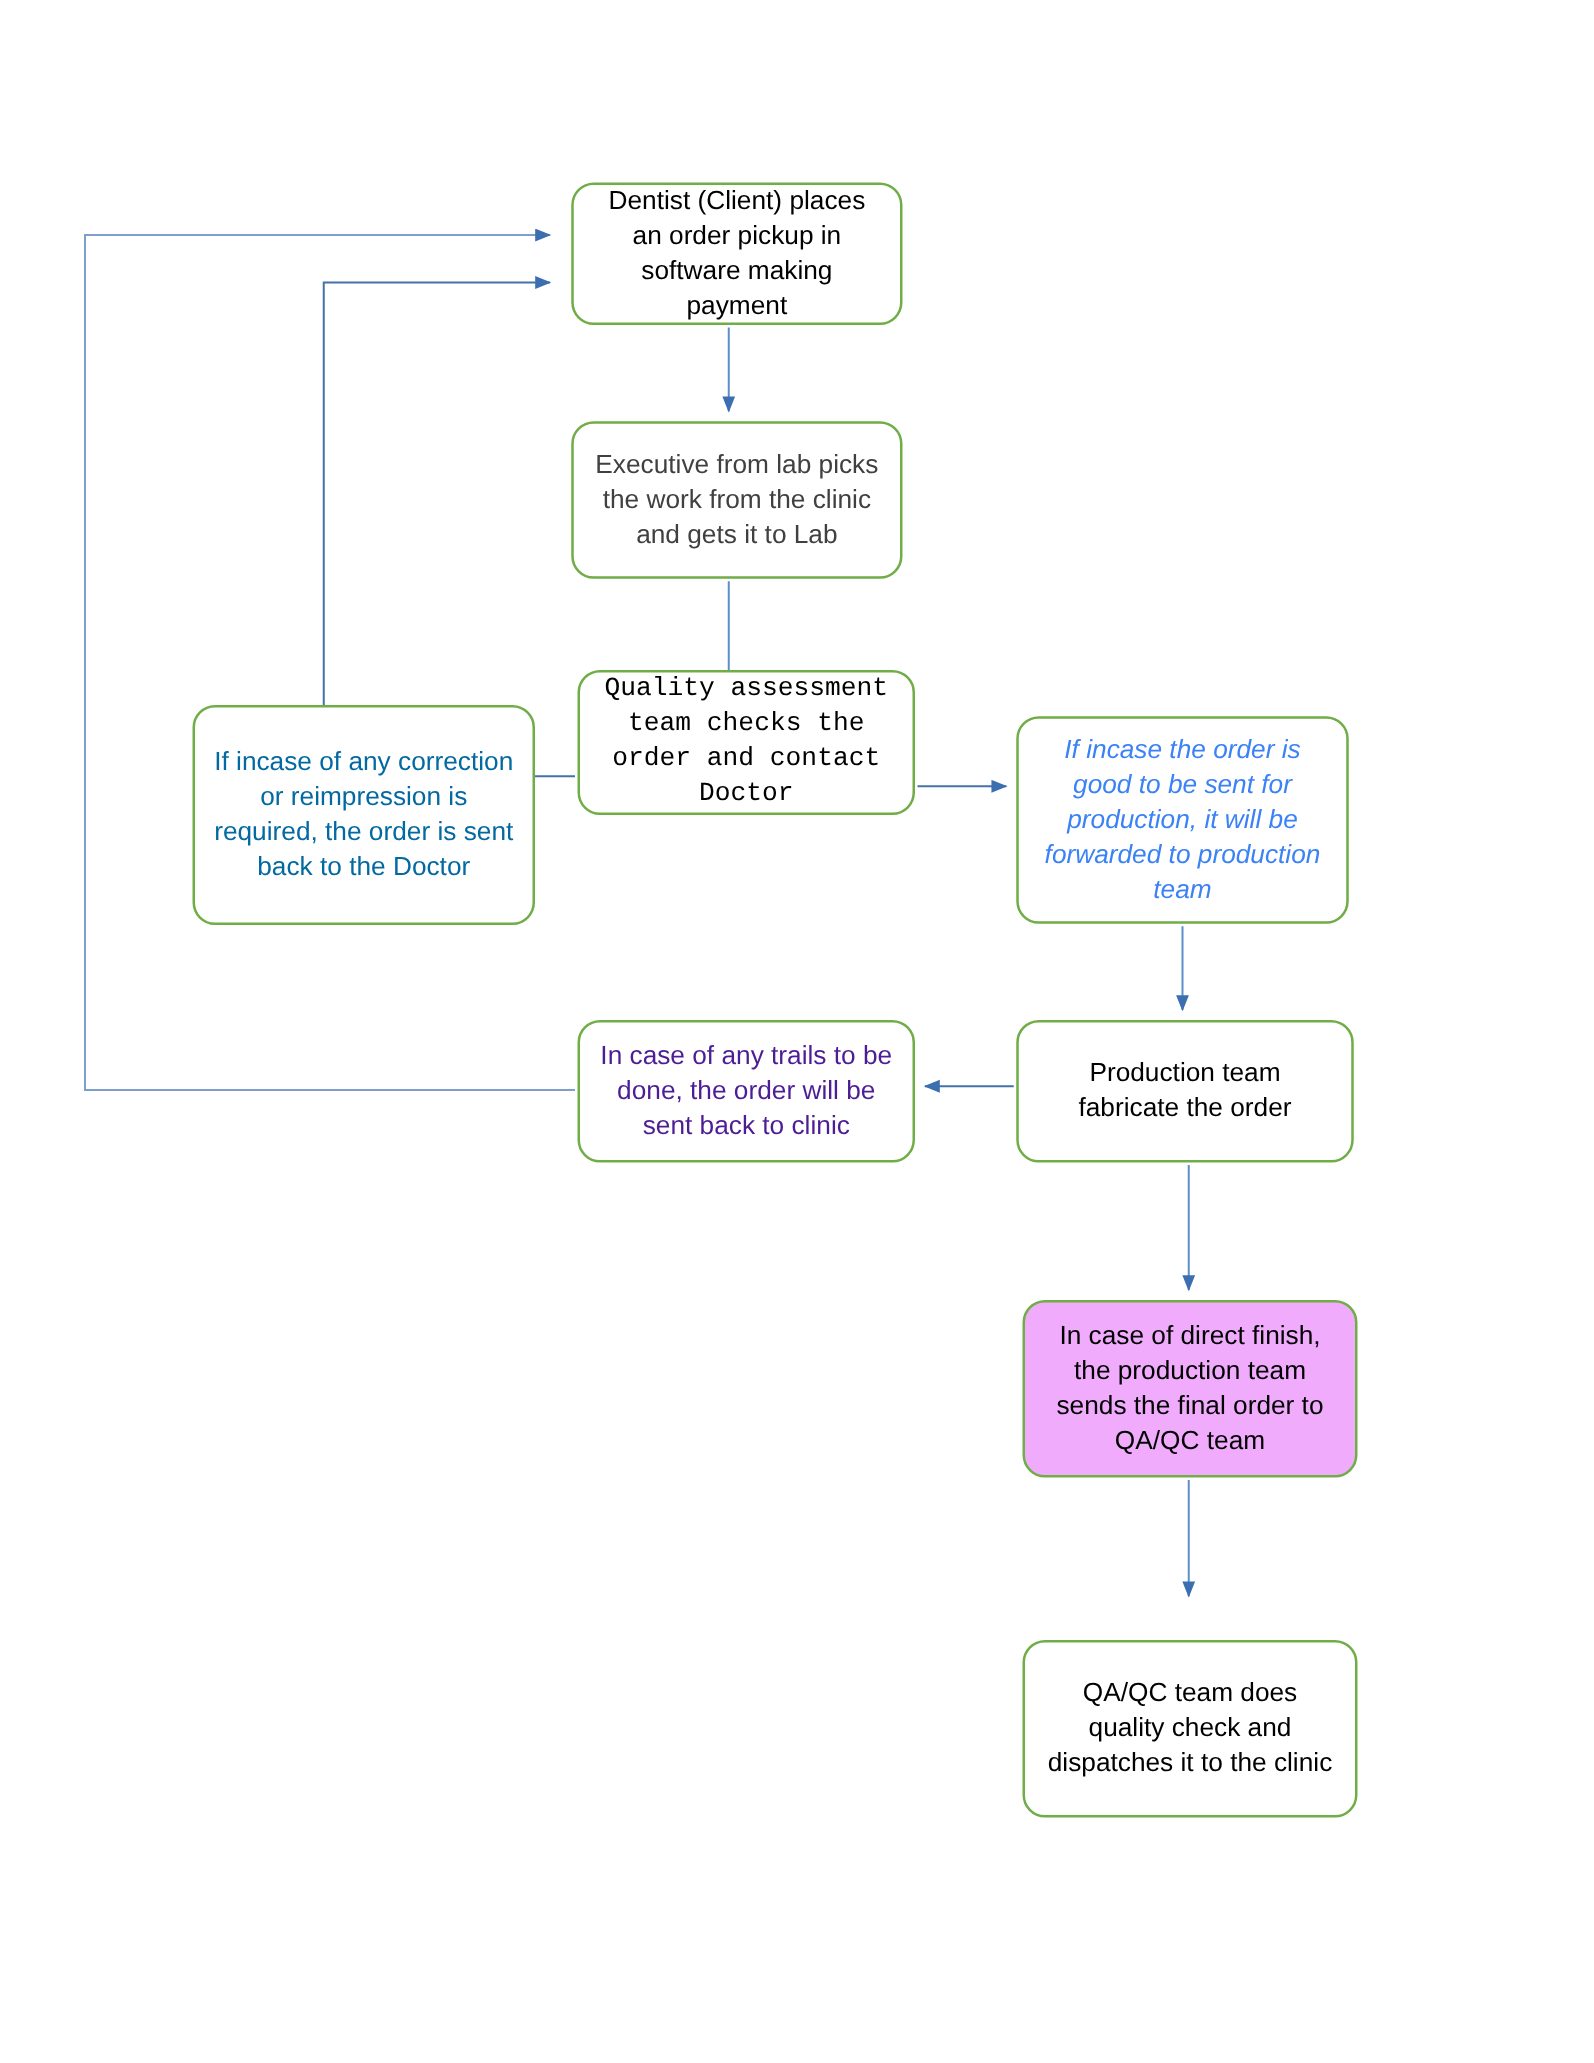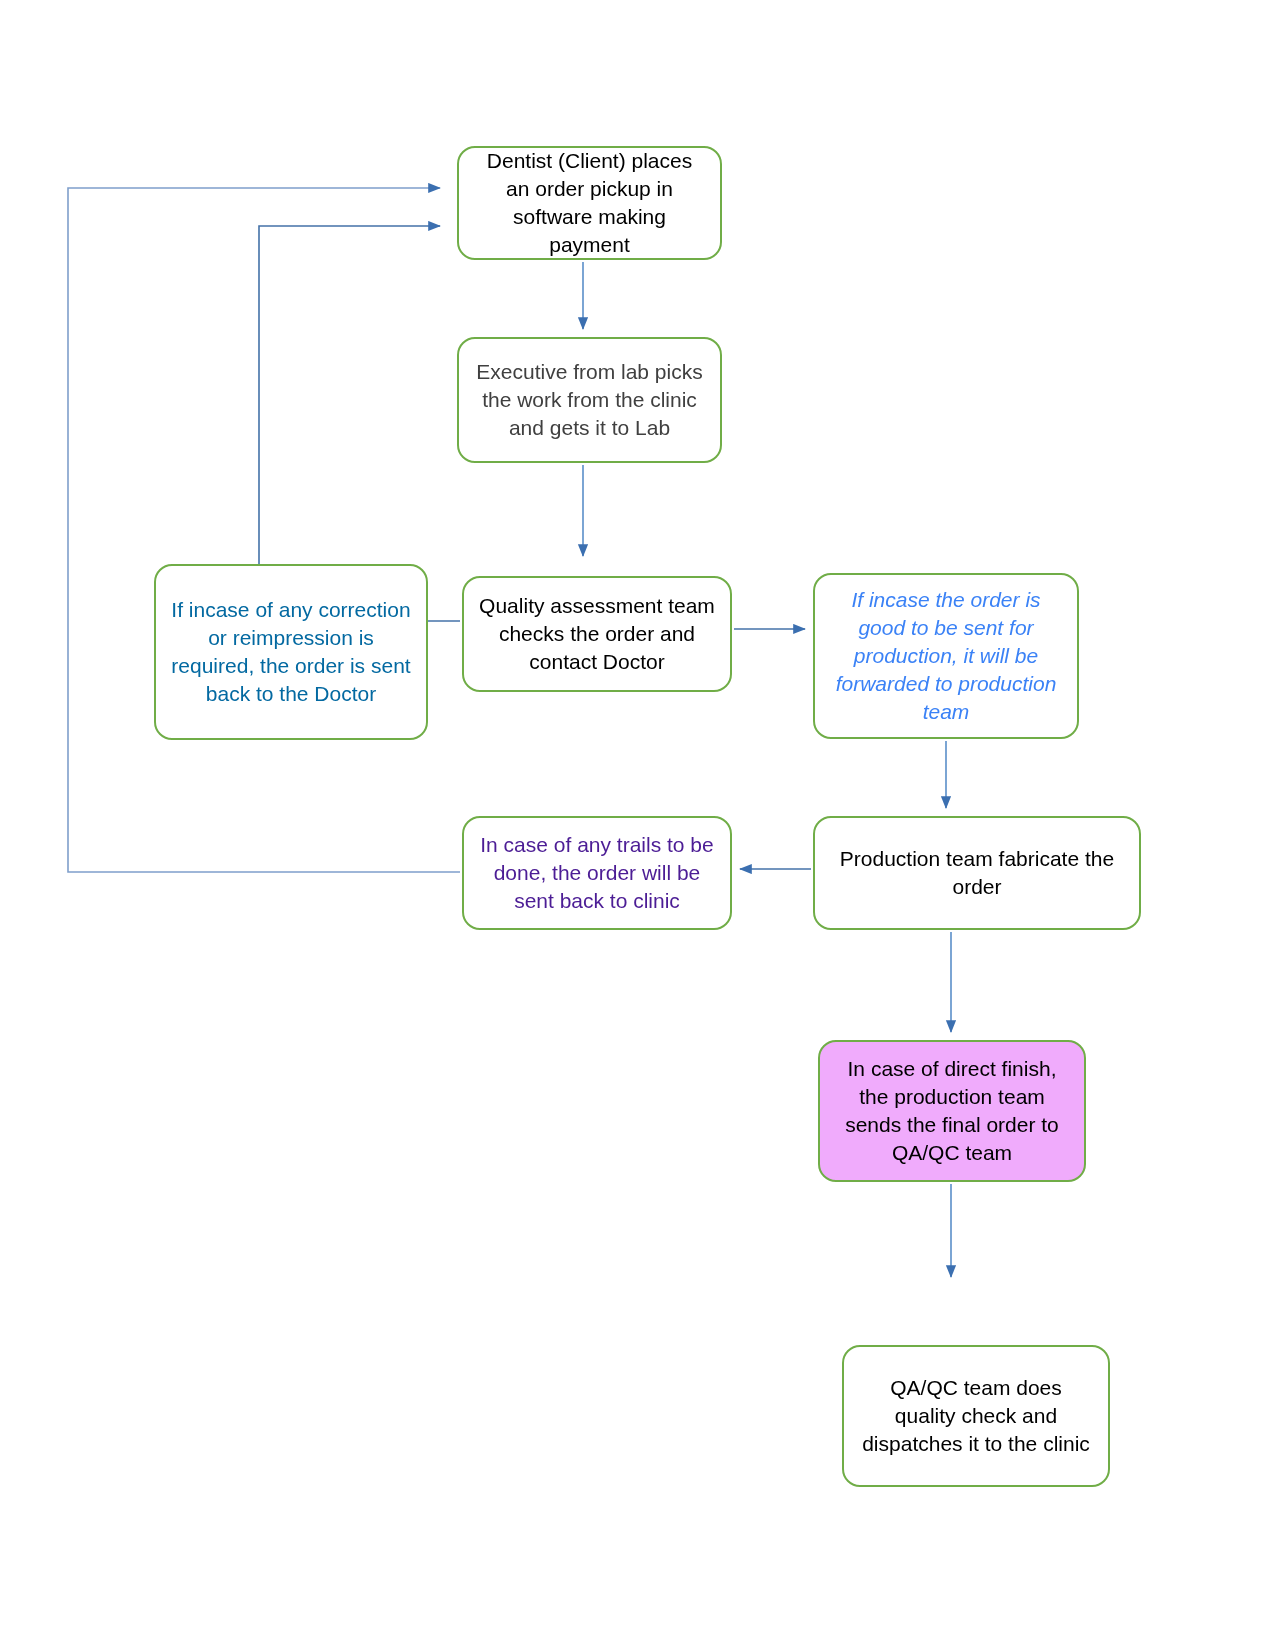--- a/index.html
+++ b/index.html
@@ -42,27 +42,27 @@
     line-height: 1.33;
     padding: 6px 14px;
   }
   .node-label {
     display: block;
     white-space: pre-line;
   }
   
   #node-order      { left: 457px;  top: 146px;  width: 265px; height: 114px; }
   #node-pickup     { left: 457px;  top: 337px;  width: 265px; height: 126px; }
-  #node-qa         { left: 462px;  top: 576px;  width: 270px; height: 116px; }
+  #node-qa         { left: 462px;  top: 536px;  width: 270px; height: 116px; font-family: Liberation Mono, monospace; }
   #node-correction { left: 114px;  top: 564px;  width: 274px; height: 176px; }
   #node-good       { left: 813px;  top: 573px;  width: 266px; height: 166px; }
   #node-trails     { left: 462px;  top: 816px;  width: 270px; height: 114px; }
-  #node-fabricate  { left: 813px;  top: 816px;  width: 328px; height: 114px; }
+  #node-fabricate  { left: 813px;  top: 816px;  width: 270px; height: 114px; }
   #node-direct     { left: 818px;  top: 1040px; width: 268px; height: 142px; }
-  #node-dispatch   { left: 818px;  top: 1345px; width: 268px; height: 142px; margin-left: 24px; }
+  #node-dispatch   { left: 818px;  top: 1312px; width: 268px; height: 142px; }
 </style>
 </head>
 <body>
 
 <div id="canvas" style="background: rgb(255, 255, 255);">
 
   <svg id="connector-layer" viewBox="0 0 1275 1650" width="1275" height="1650" xmlns="http://www.w3.org/2000/svg">
     <defs>
       <marker id="arrowhead" markerWidth="9" markerHeight="9" refX="7.4" refY="3.2" orient="auto" markerUnits="strokeWidth">
         <path d="M0,0 L8,3.2 L0,6.4 z" fill="#3B6FB0"></path>

